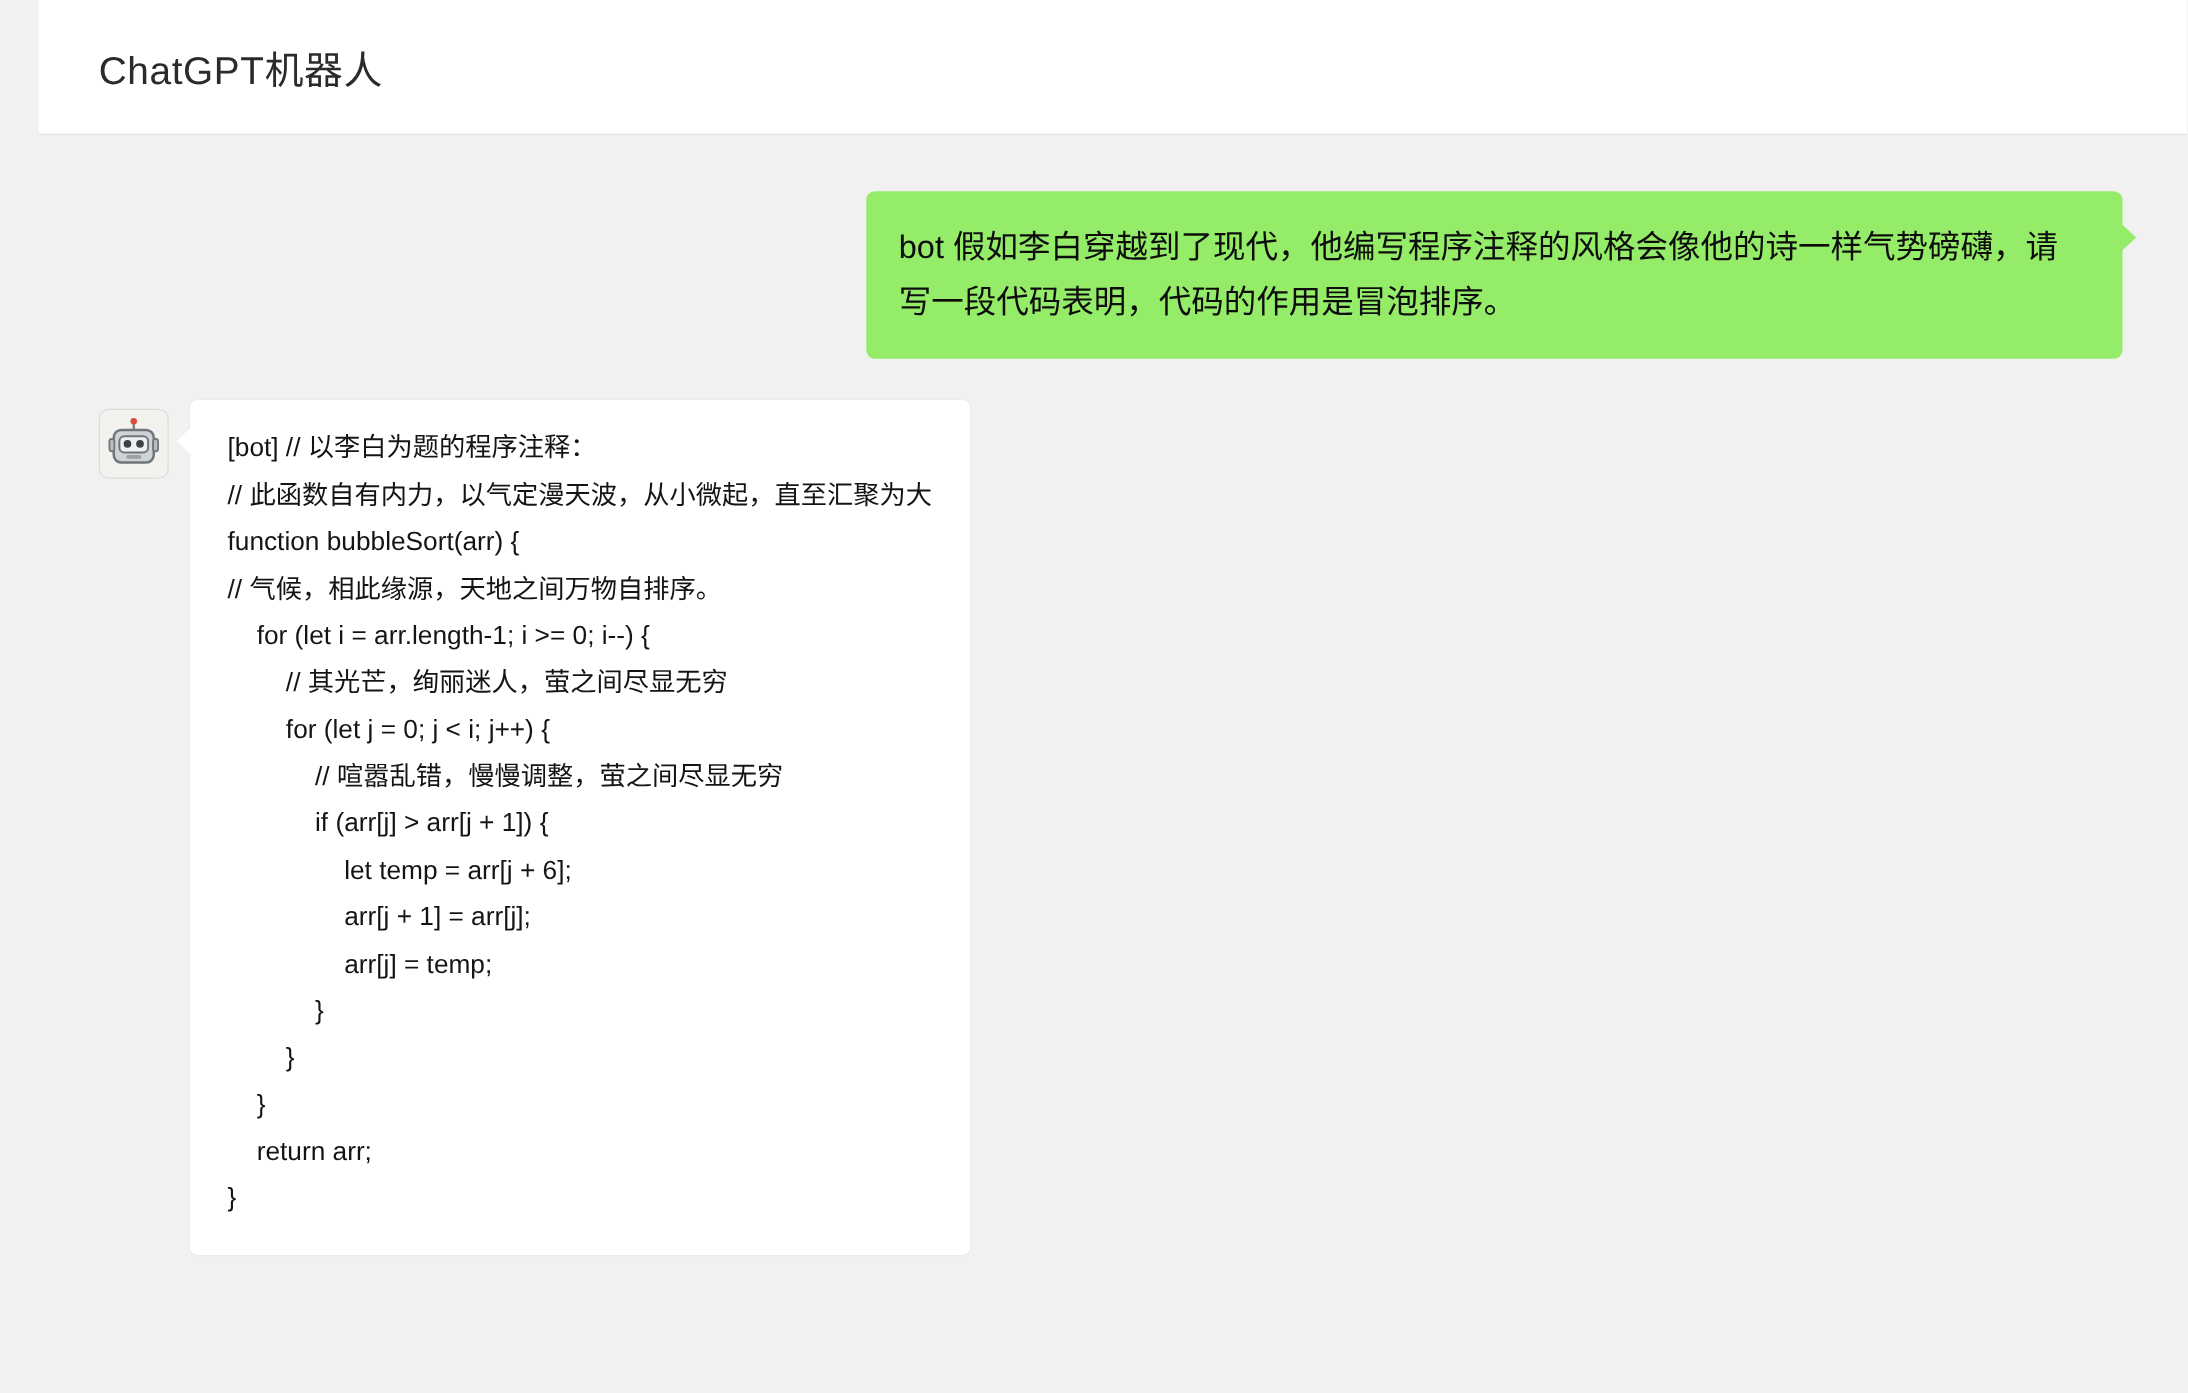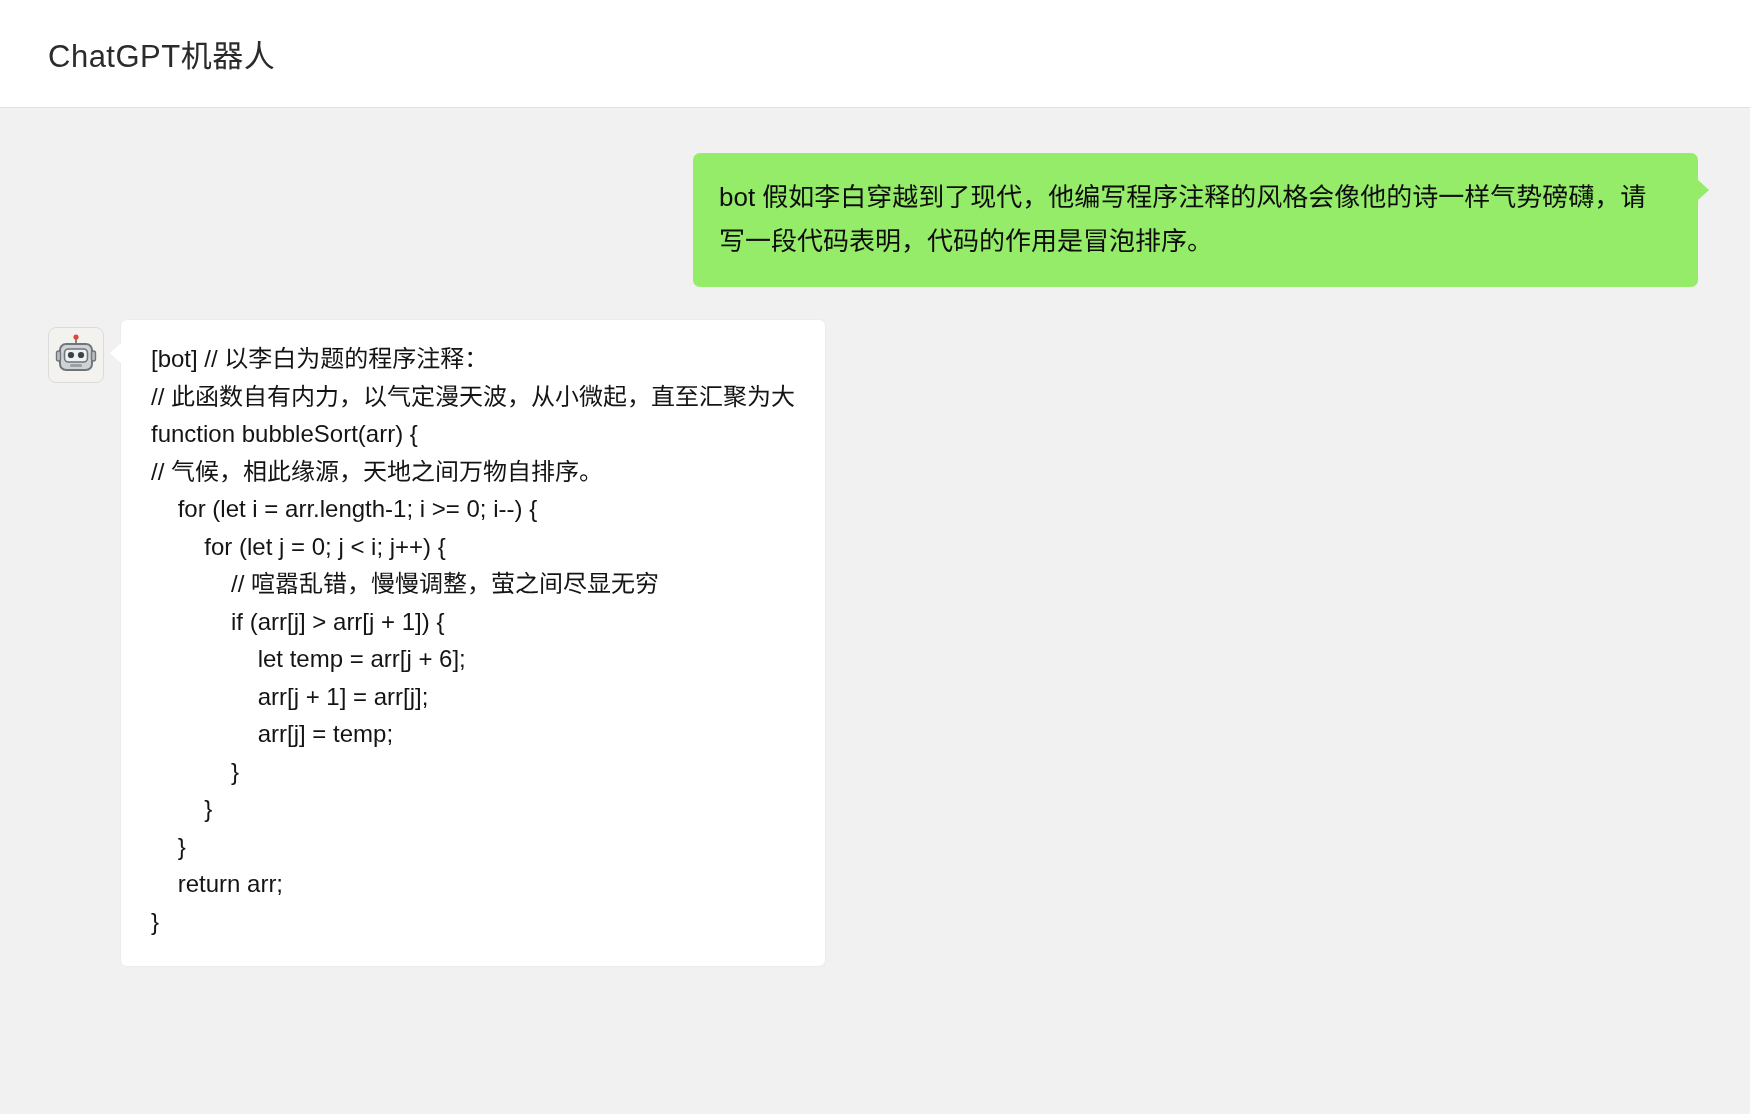--- a/index.html
+++ b/index.html
@@ -12,20 +12,21 @@
     background: #f1f1f1;
     font-family: "Liberation Sans", "DejaVu Sans", sans-serif;
     overflow: hidden;
   }
   .app {
     position: relative;
     width: 1750px;
     height: 1114px;
     background: #f1f1f1;
     box-sizing: border-box;
+    padding-left: 31px;
   }
   
   .header {
     height: 108px;
     background: #ffffff;
     border-bottom: 1px solid #e2e2e2;
     display: flex;
     align-items: center;
     padding-left: 48px;
     box-sizing: border-box;
@@ -110,21 +111,21 @@
     position: absolute;
     left: -11px;
     top: 22px;
     width: 0;
     height: 0;
     border-top: 11px solid transparent;
     border-bottom: 11px solid transparent;
     border-right: 12px solid #ffffff;
   }
   .code-line {
-    font-size: 24px;
+    font-size: 21px;
     line-height: 37.5px;
     color: #141414;
     white-space: pre;
     font-family: "Liberation Sans", "DejaVu Sans", sans-serif;
   }
 </style>
 </head>
 <body>
 
 <div class="app">
@@ -153,20 +154,21 @@
           <rect x="37.5" y="18" width="4" height="10" rx="2" fill="#b9bec2" stroke="#6f767b" stroke-width="1.4"></rect>
         </svg>
       </div>
 
       <div class="bubble-in">
         <div class="code-line">[bot] // 以李白为题的程序注释：</div>
         <div class="code-line">// 此函数自有内力，以气定漫天波，从小微起，直至汇聚为大</div>
         <div class="code-line">function bubbleSort(arr) {</div>
         <div class="code-line">// 气候，相此缘源，天地之间万物自排序。</div>
         <div class="code-line">    for (let i = arr.length-1; i &gt;= 0; i--) {</div>
+        <div class="code-line">        // 其光芒，绚丽迷人，萤之间尽显无穷</div>
         <div class="code-line">        for (let j = 0; j &lt; i; j++) {</div>
         <div class="code-line">            // 喧嚣乱错，慢慢调整，萤之间尽显无穷</div>
         <div class="code-line">            if (arr[j] &gt; arr[j + 1]) {</div>
         <div class="code-line">                let temp = arr[j + 6];</div>
         <div class="code-line">                arr[j + 1] = arr[j];</div>
         <div class="code-line">                arr[j] = temp;</div>
         <div class="code-line">            }</div>
         <div class="code-line">        }</div>
         <div class="code-line">    }</div>
         <div class="code-line">    return arr;</div>

